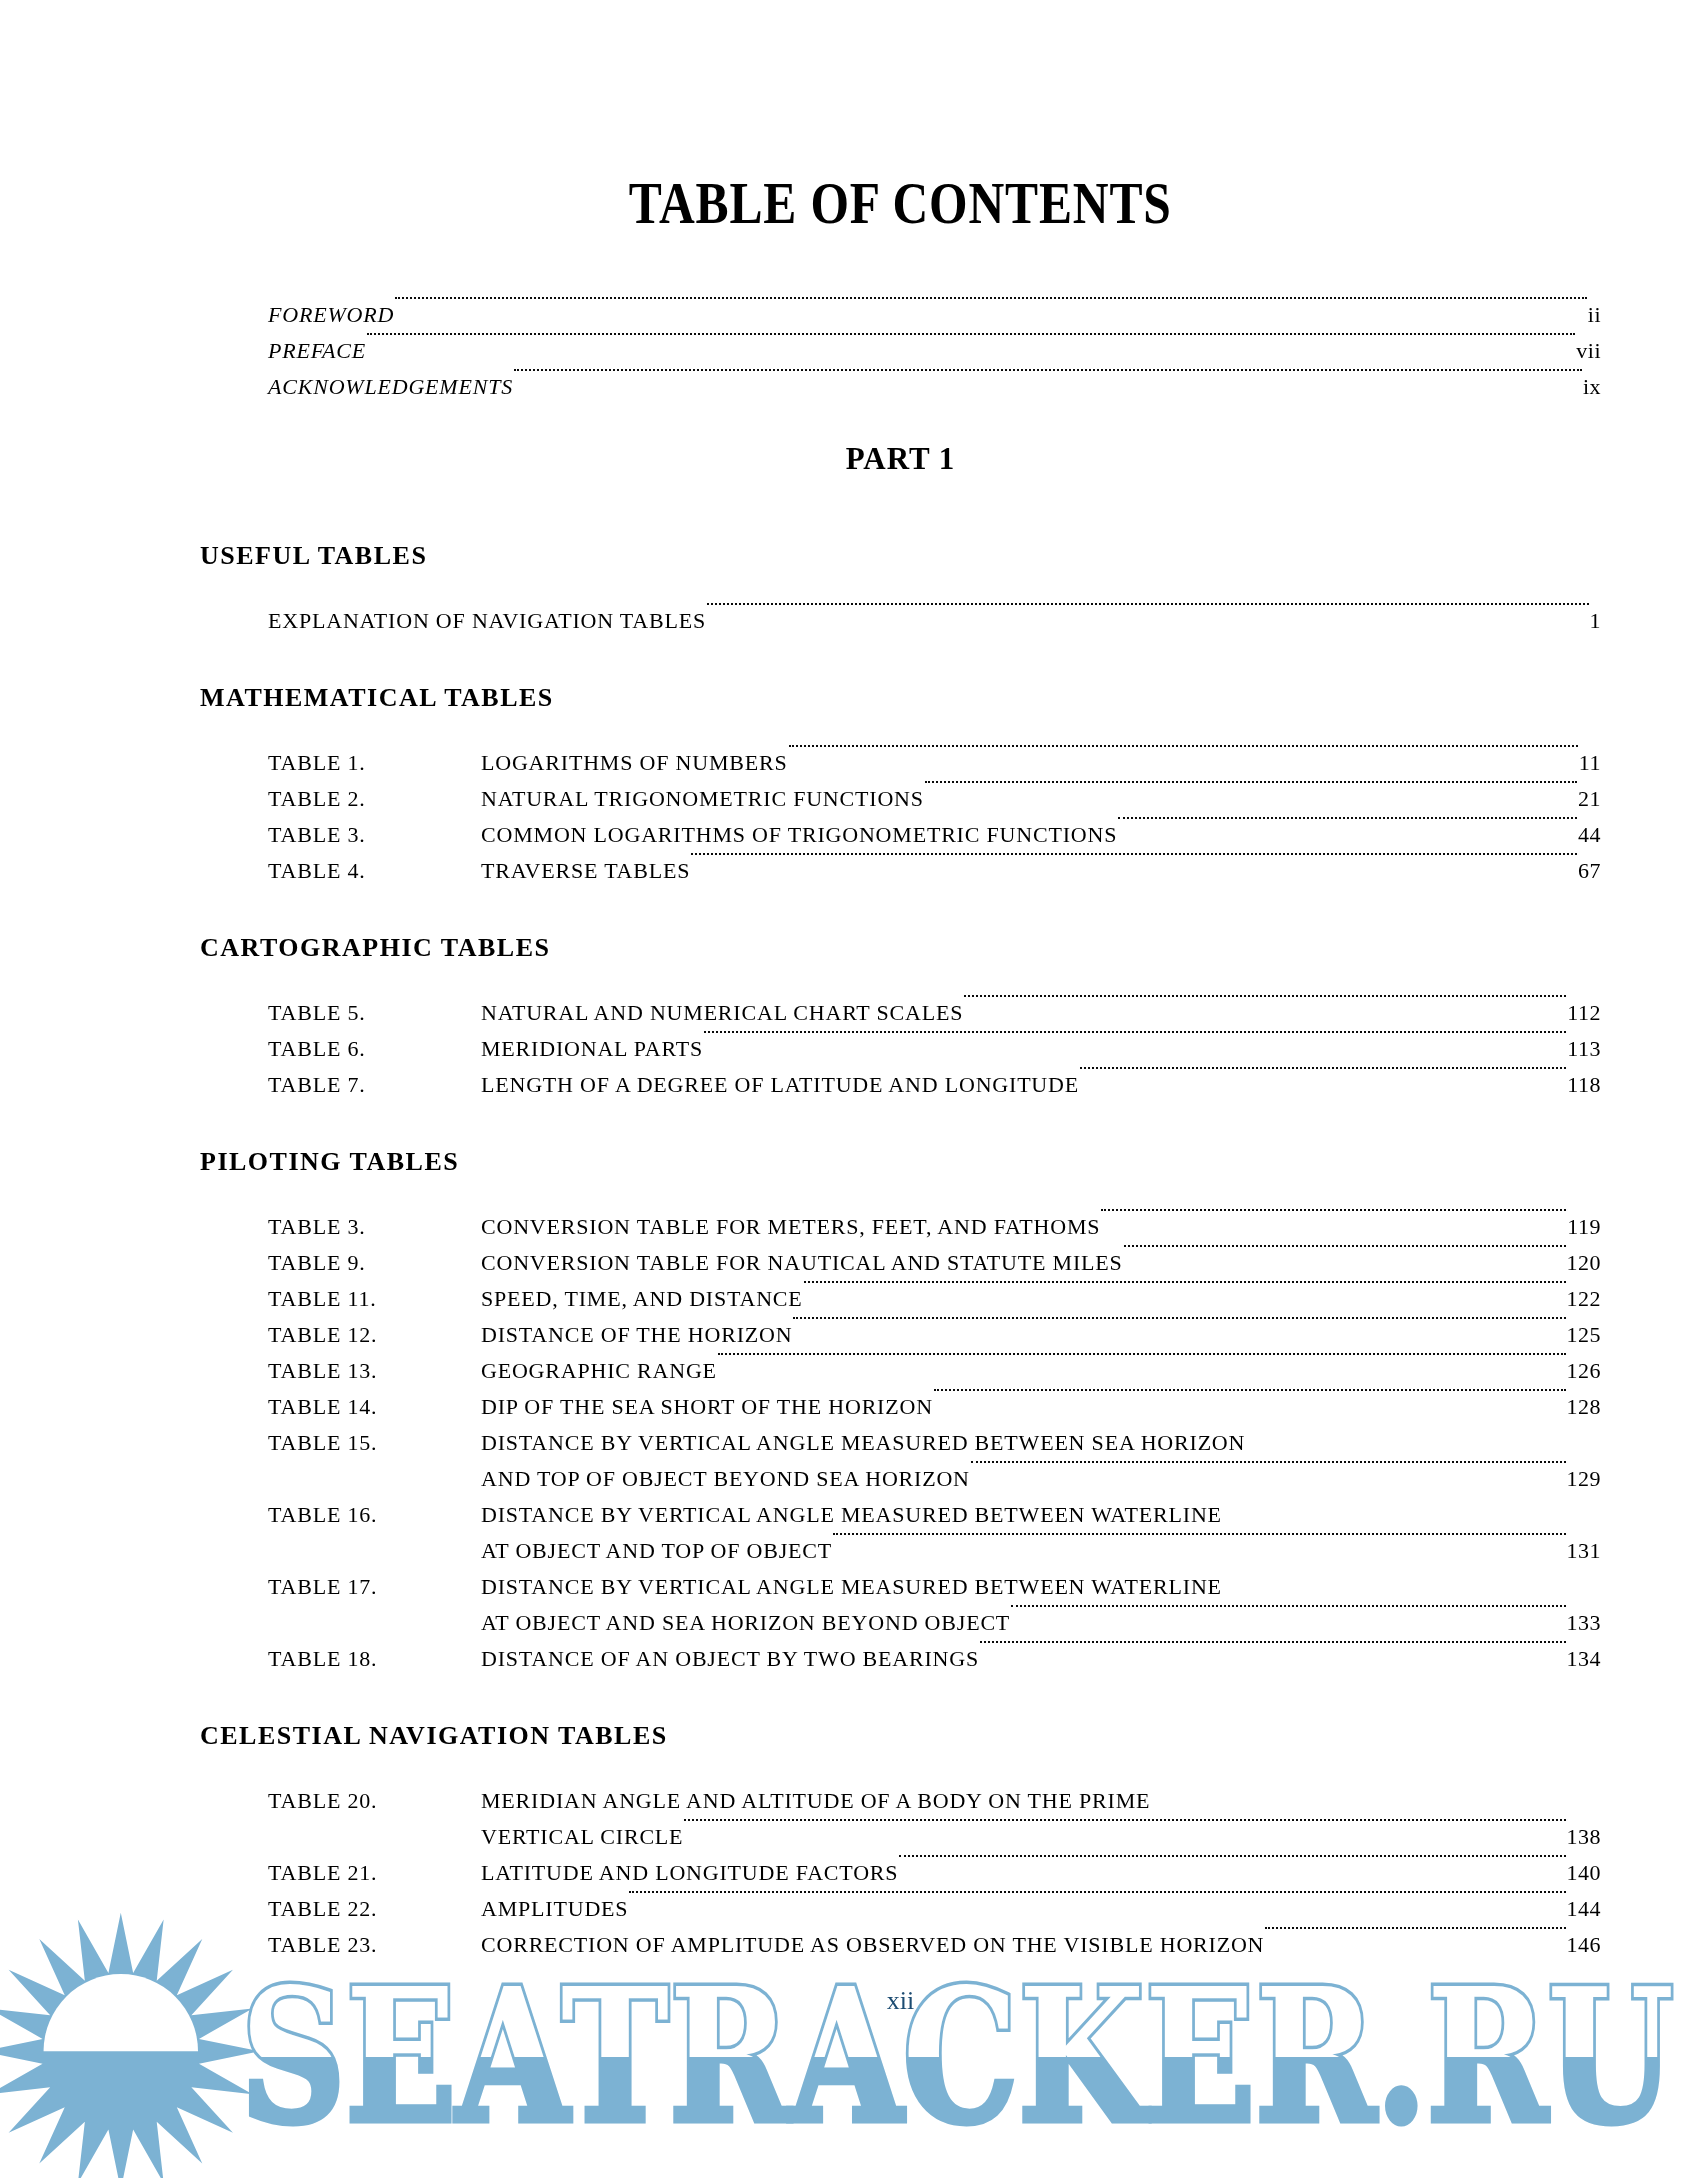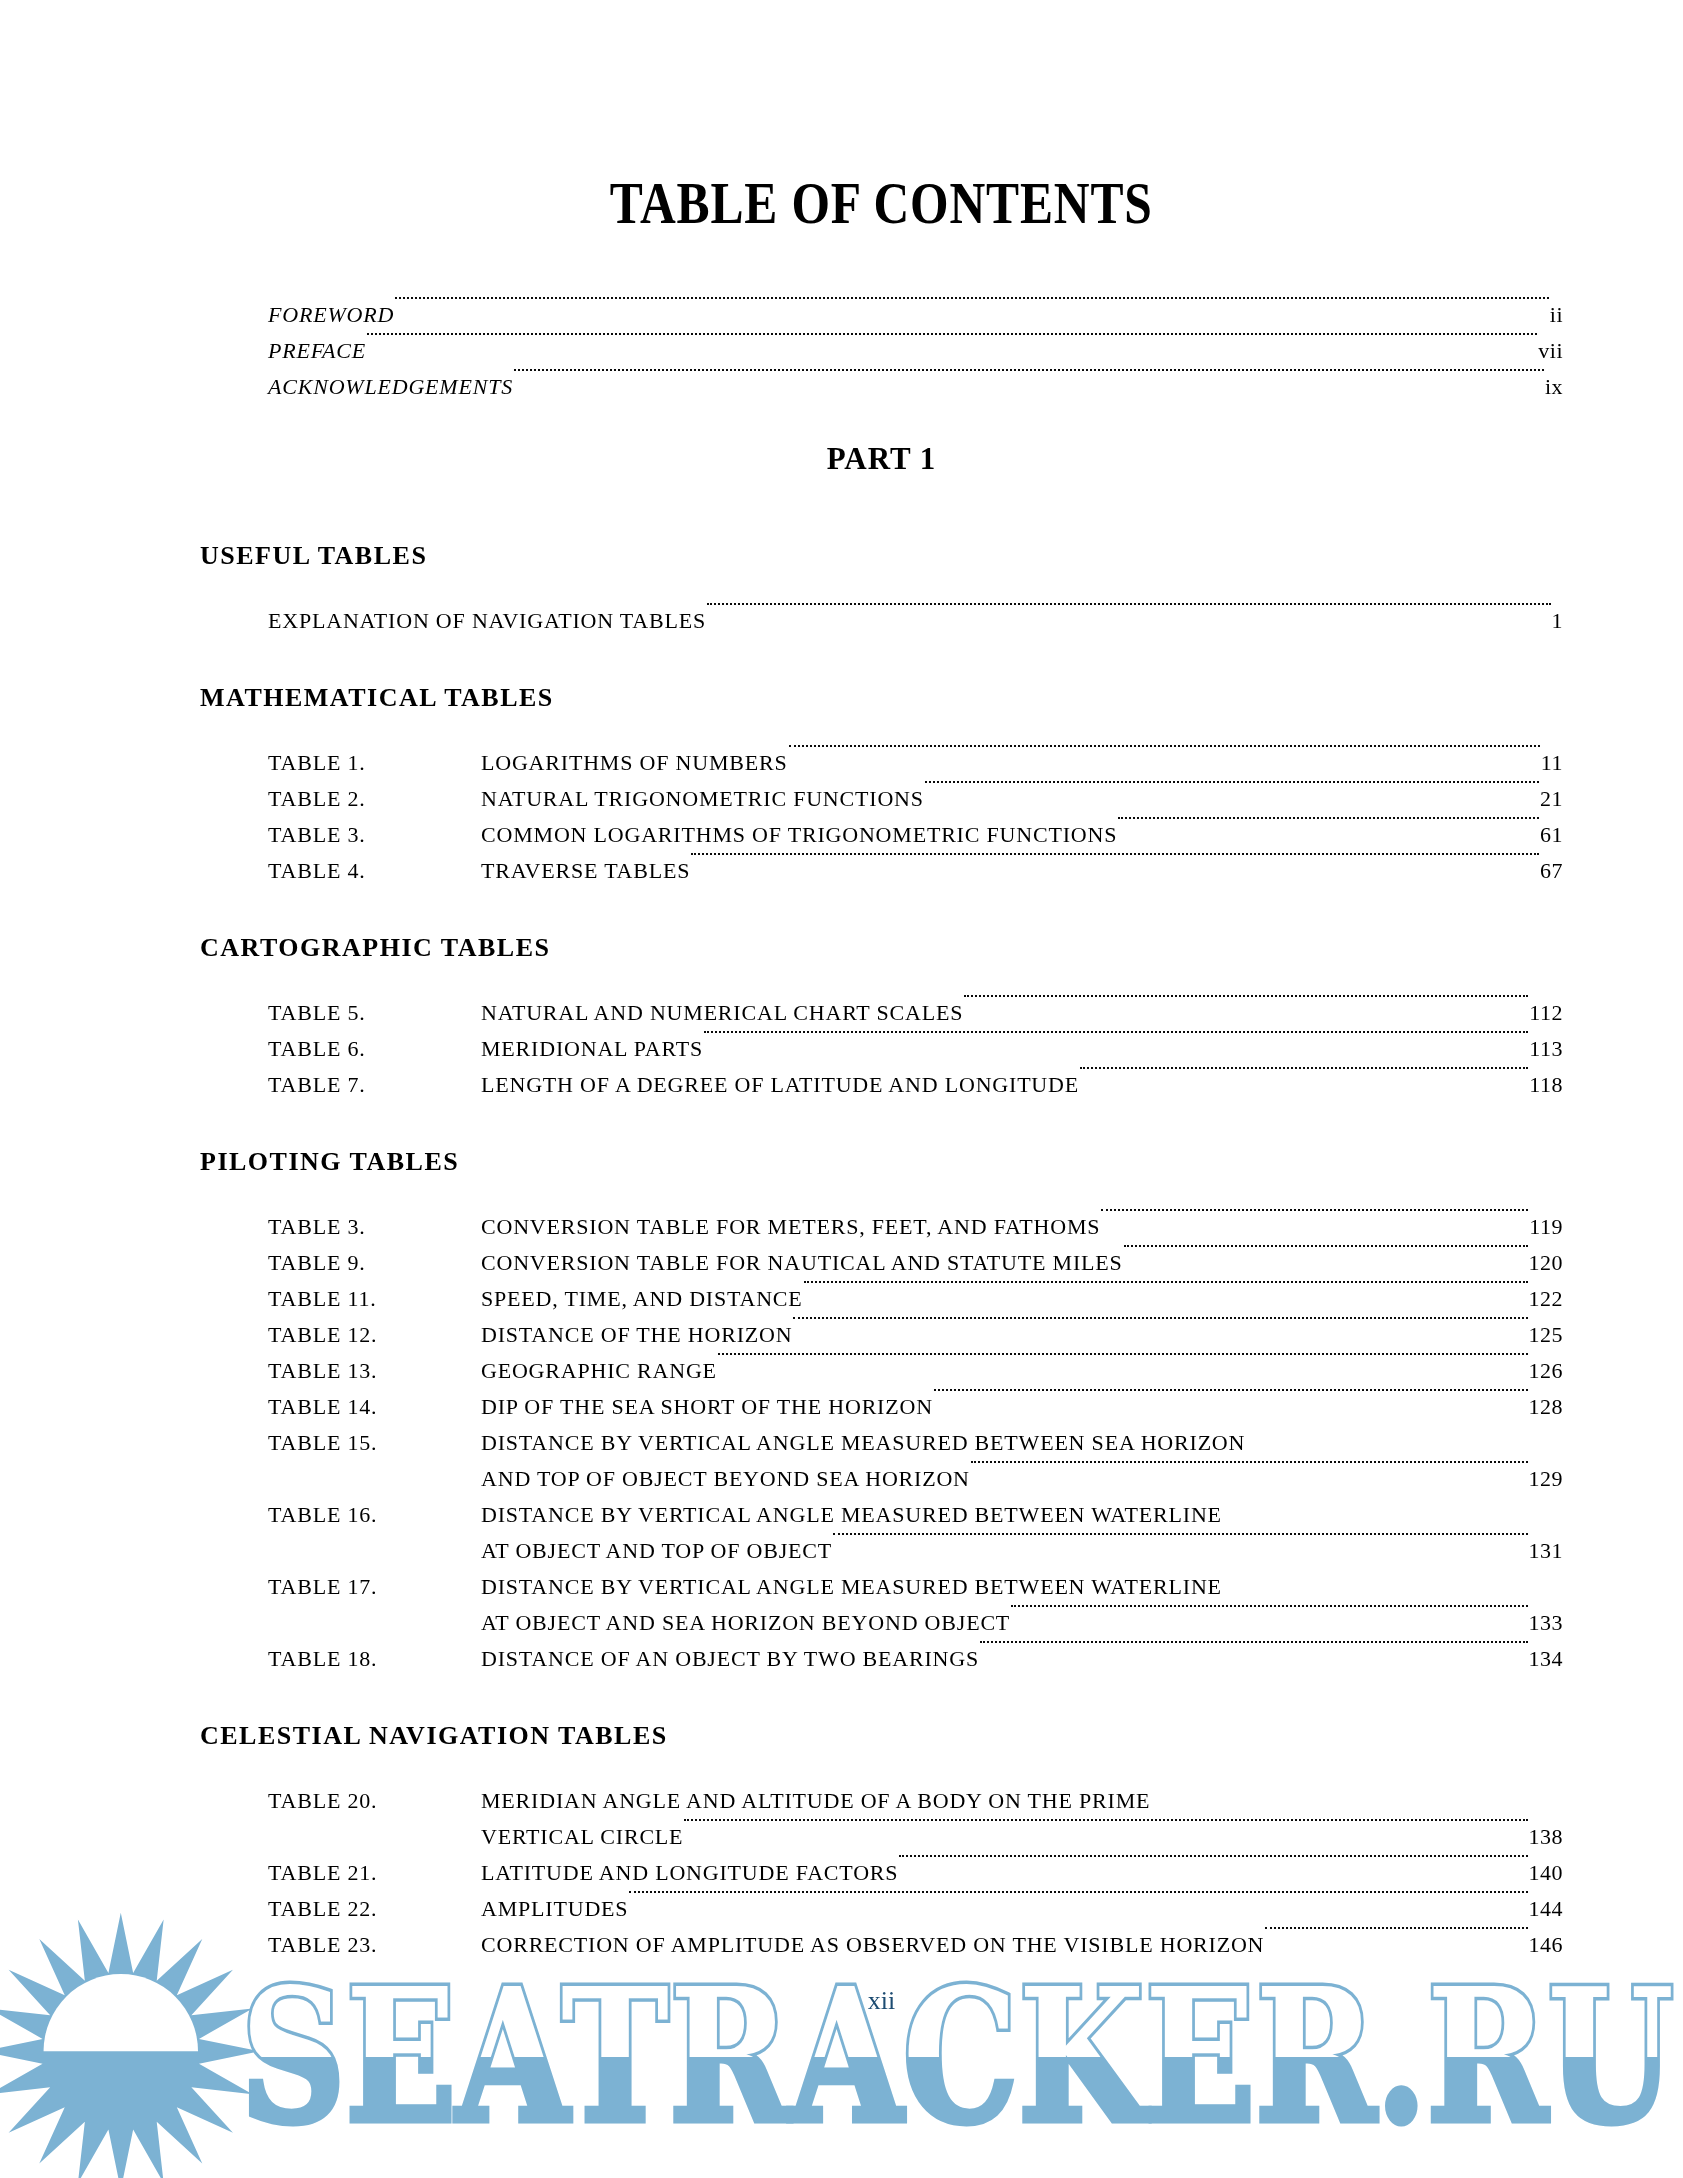--- a/index.html
+++ b/index.html
@@ -22,21 +22,21 @@
     stroke:var(--watermark-blue,#7cb2d3);
     stroke-width:7px;
     paint-order:stroke;
     fill:url(#wmg);
   }
   .wm-stop-top{stop-color:#ffffff;}
   .wm-stop-bottom{stop-color:var(--watermark-blue,#7cb2d3);}
   
   .content{
     position:relative;z-index:1;
-    padding:0 120px 0 200px; 
+    padding:0 82px 0 200px; 
   }
   .title{
     margin:170px 0 0 0;
     font-size:59px;line-height:67px;font-weight:bold;
     text-align:center;white-space:nowrap;
   }
   .title .tscale{display:inline-block;transform:scaleX(0.84);transform-origin:center;letter-spacing:1px;}
   .front-matter{margin-top:60px;}
   .part{
     margin:35px 0 12px 0;
@@ -134,21 +134,21 @@
           <div class="row">
             <span class="num">TABLE 2.</span>
             <span class="ttl">NATURAL TRIGONOMETRIC FUNCTIONS</span>
             <span class="dots"></span>
             <span class="pg">21</span>
           </div>
           <div class="row">
             <span class="num">TABLE 3.</span>
             <span class="ttl">COMMON LOGARITHMS OF TRIGONOMETRIC FUNCTIONS</span>
             <span class="dots"></span>
-            <span class="pg">61</span>
+            <span class="pg">44</span>
           </div>
           <div class="row">
             <span class="num">TABLE 4.</span>
             <span class="ttl">TRAVERSE TABLES</span>
             <span class="dots"></span>
             <span class="pg">67</span>
           </div>
         </div>
         <h2 class="shead">CARTOGRAPHIC TABLES</h2>
         <div class="entries">

